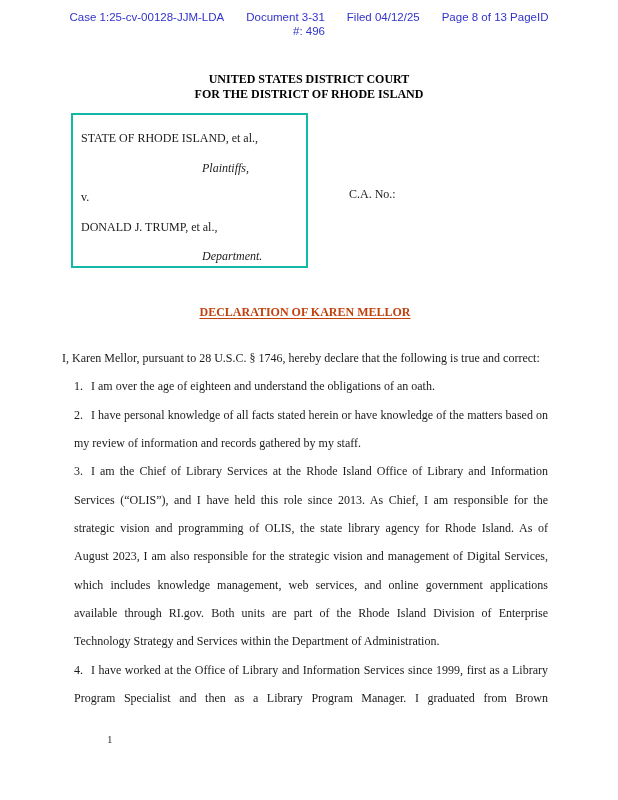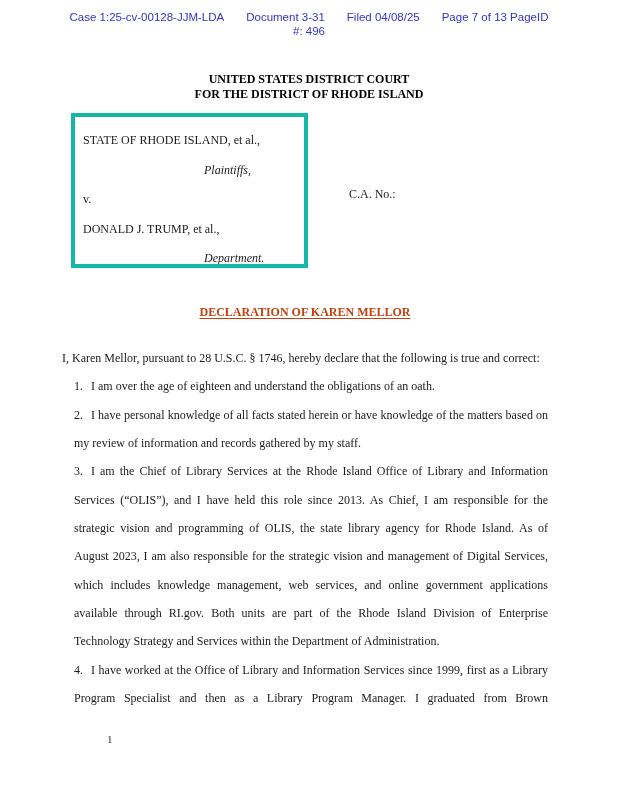--- a/index.html
+++ b/index.html
@@ -41,21 +41,21 @@
     font-size: 12px;
     line-height: 15px;
     color: #000;
   }
 
   
   .caption-box {
     position: absolute;
     top: 113px; left: 71px;
     width: 237px; height: 155px;
-    border: 4px solid #14b8a6;
+    border: 2px solid #14b8a6;
     padding: 9px 8px 0 8px;
     font-size: 12px;
     overflow: hidden;
   }
   .caption-box .cap-line { line-height: 29.5px; white-space: nowrap; }
   .caption-box .party-label {
     font-style: italic;
     margin-left: 121px;
   }
   .case-no {
@@ -102,22 +102,22 @@
 </style>
 </head>
 <body>
 
 <div class="page">
 
   <div class="stamp">
     <div class="stamp-line1">
       <span>Case 1:25-cv-00128-JJM-LDA</span>
       <span>Document 3-31</span>
-      <span>Filed 04/08/25</span>
-      <span>Page 7 of 13 PageID</span>
+      <span>Filed 04/12/25</span>
+      <span>Page 8 of 13 PageID</span>
     </div>
     <div class="stamp-line2">#: 496</div>
   </div>
 
   <div class="court-title">
     <div>UNITED STATES DISTRICT COURT</div>
     <div>FOR THE DISTRICT OF RHODE ISLAND</div>
   </div>
 
   <div class="caption-box">

